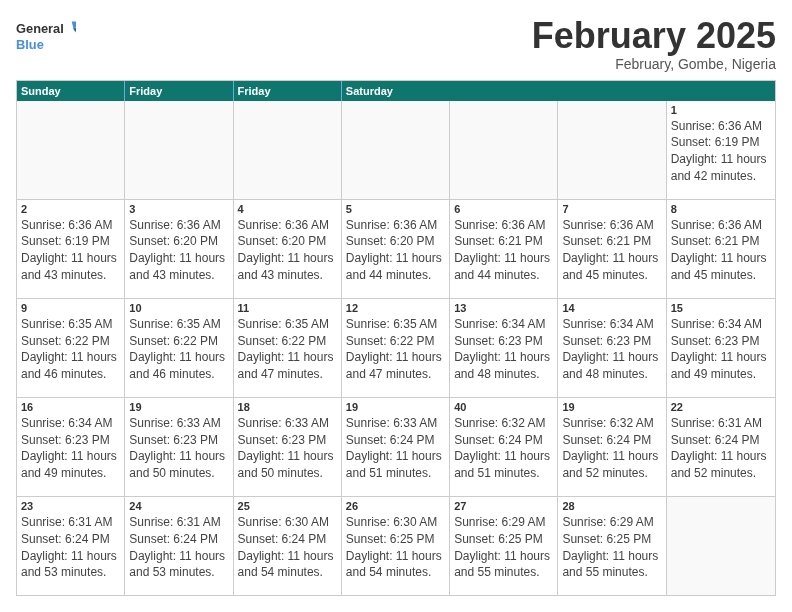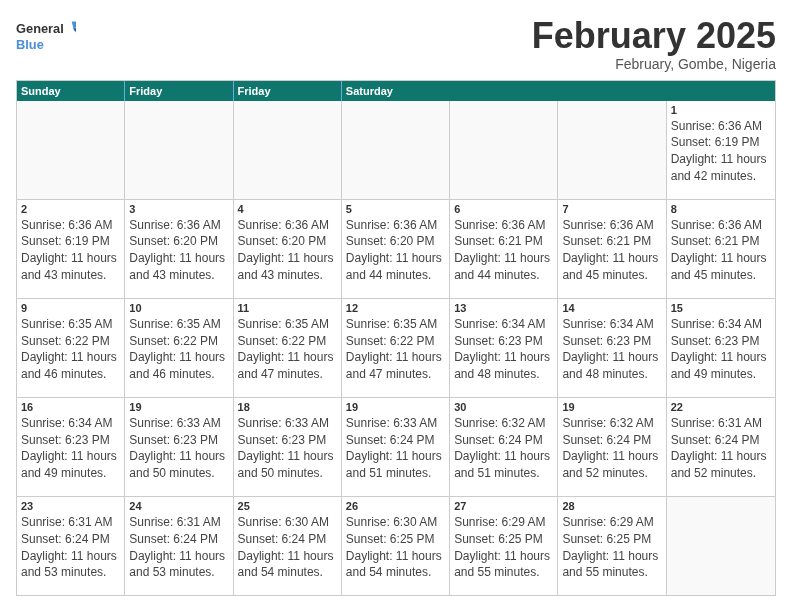--- a/index.html
+++ b/index.html
@@ -271,21 +271,21 @@
 and 50 minutes.</div>
           </div>
           <div class="cal-cell">
             <div class="day-num">19</div>
             <div class="day-info" style="white-space: pre-line;">Sunrise: 6:33 AM
 Sunset: 6:24 PM
 Daylight: 11 hours
 and 51 minutes.</div>
           </div>
           <div class="cal-cell">
-            <div class="day-num">30</div>
+            <div class="day-num">40</div>
             <div class="day-info" style="white-space: pre-line;">Sunrise: 6:32 AM
 Sunset: 6:24 PM
 Daylight: 11 hours
 and 51 minutes.</div>
           </div>
           <div class="cal-cell">
             <div class="day-num">19</div>
             <div class="day-info" style="white-space: pre-line;">Sunrise: 6:32 AM
 Sunset: 6:24 PM
 Daylight: 11 hours

